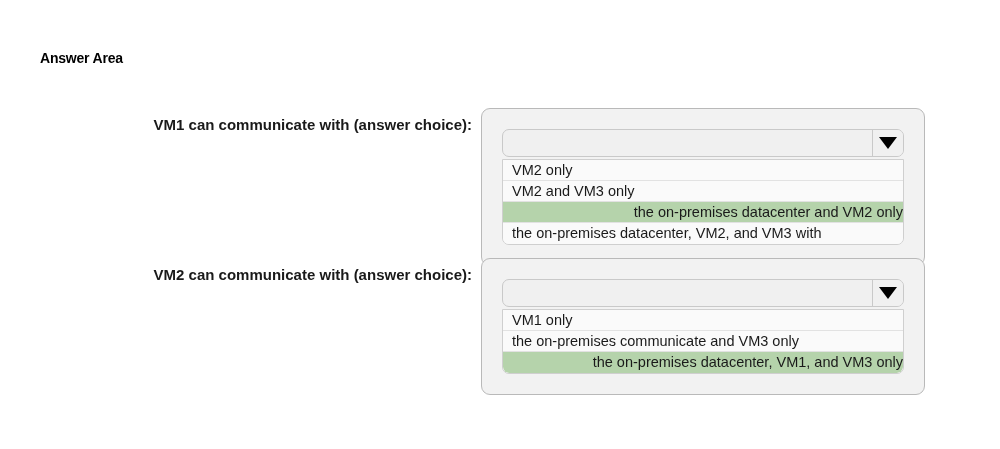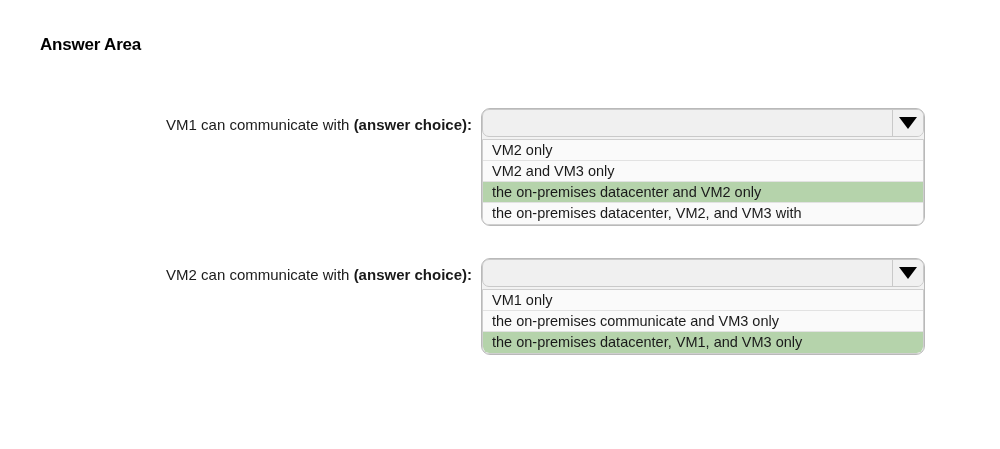--- a/index.html
+++ b/index.html
@@ -13,22 +13,22 @@
     font-family: "Liberation Sans", sans-serif;
     color: #1a1a1a;
     position: relative;
     overflow: hidden;
   }
 
   
   .answer-area-title {
     position: absolute;
     left: 40px;
-    top: 35px;
-    font-size: 17px;
+    top: 50px;
+    font-size: 14px;
     font-weight: bold;
     letter-spacing: -0.2px;
     color: #000000;
   }
 
   
   .question-row {
     position: absolute;
     left: 0;
     width: 1000px;
@@ -37,34 +37,34 @@
   .question-row.row-2 { top: 258px; }
 
   .question-label {
     position: absolute;
     right: 528px;
     top: 8px;
     font-size: 15px;
     white-space: nowrap;
     color: #1a1a1a;
   }
-  .question-label .lead { font-weight: normal; }
+  .question-label .lead { font-weight: bold; }
   .question-label .strong { font-weight: bold; }
 
   
   .combo-widget {
     position: absolute;
     left: 481px;
     top: 0;
     width: 444px;
     border: 1px solid #b9b9b9;
     border-radius: 9px;
     background: #f2f2f2;
     box-sizing: border-box;
-    padding: 0;
+    padding: 20px;
   }
 
   .combo-closed {
     position: relative;
     height: 28px;
     background: #f0f0f0;
     border: 1px solid #c9c9c9;
     border-radius: 7px;
     box-sizing: border-box;
     display: flex;
@@ -114,20 +114,21 @@
     background: #fafafa;
     border-bottom: 1px solid #e2e2e2;
     white-space: nowrap;
     box-sizing: border-box;
   }
   .combo-option:last-child {
     border-bottom: none;
   }
   .combo-option.selected {
     background: #b5d3ab;
+    text-align: right;
   }
   .combo-list .combo-option:last-child.selected {
     border-radius: 0 0 6px 6px;
   }
 </style>
 </head>
 <body>
 
 <div class="answer-area-title">Answer Area</div>
 

